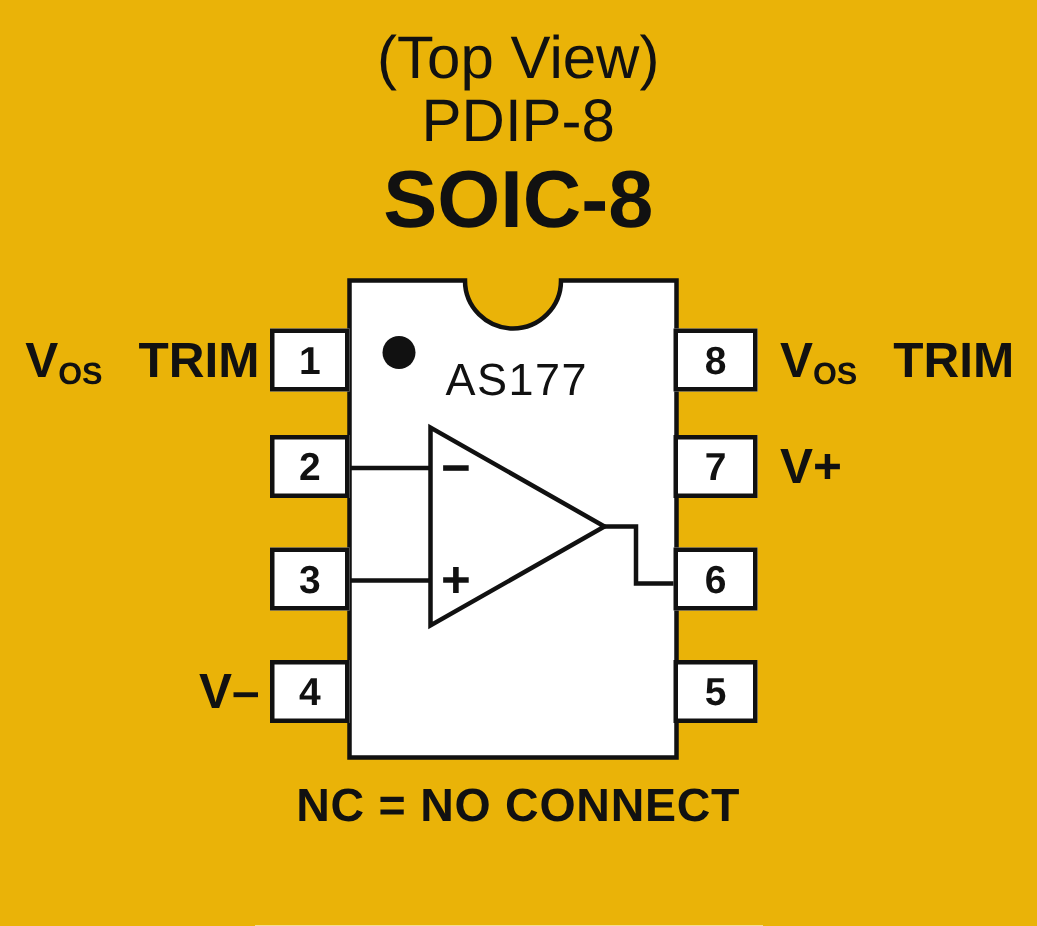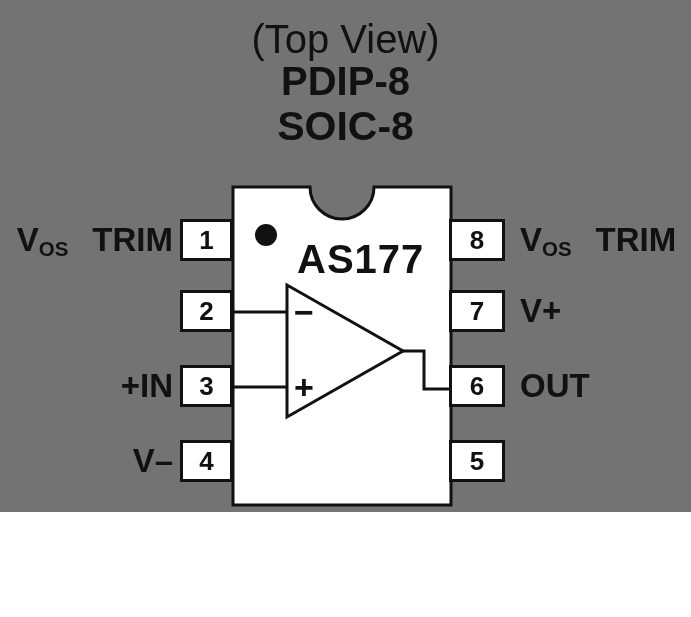--- a/index.html
+++ b/index.html
@@ -1,35 +1,35 @@
 <!DOCTYPE html>
 <html><head>
 <meta charset="utf-8">
 <style>
   html, body { margin: 0; padding: 0; background: #ffffff; }
   .canvas {
     position: relative;
     width: 691px;
-    height: 512px;
-    background: #737373;
+    height: 617px;
+    background: #eab308;
     color: #111111;
     font-family: "Liberation Sans", sans-serif;
     overflow: hidden;
   }
   .title-line {
     position: absolute;
     left: 0;
     width: 100%;
     text-align: center;
     white-space: nowrap;
     line-height: 1.1;
   }
   .t1 { top: 17px;  font-size: 40px; font-weight: 400; }
-  .t2 { top: 59px;  font-size: 40px; font-weight: 700; }
-  .t3 { top: 104px; font-size: 41px; font-weight: 700; }
+  .t2 { top: 59px;  font-size: 40px; font-weight: 400; }
+  .t3 { top: 104px; font-size: 54px; font-weight: 700; }
 
   svg.draw { position: absolute; left: 0; top: 0; }
 
   .pinbox {
     position: absolute;
     box-sizing: border-box;
     height: 42px;
     border: 3px solid #111111;
     background: #ffffff;
     display: flex;
@@ -52,22 +52,22 @@
   .plabel.lleft  { right: 518px; text-align: right; }
   .plabel.lright { left: 520px;  text-align: left; }
 
   .subsc { font-size: 0.62em; position: relative; top: 0.22em; margin-top: 42px; }
   .rest  { margin-left: 24px; }
 
   .chipname {
     position: absolute;
     left: 297px;
     top: 237px;
-    font-size: 40px;
-    font-weight: 700;
+    font-size: 30px;
+    font-weight: 400;
     letter-spacing: 1px;
     white-space: nowrap;
   }
   .opsym {
     position: absolute;
     width: 30px;
     height: 42px;
     display: flex;
     align-items: center;
     justify-content: center;
@@ -132,23 +132,22 @@
   <div class="pinbox pright" style="top:365px">
     <span>6</span>
   </div>
   <div class="pinbox pright" style="top:440px">
     <span>5</span>
   </div>
 
   <div class="plabel lleft" style="top:219px">
     <span>V</span><span class="subsc">OS</span><span class="rest">TRIM</span>
   </div>
-  <div class="plabel lleft" style="top:365px">+IN</div>
   <div class="plabel lleft" style="top:440px">V–</div>
 
   <div class="plabel lright" style="top:219px">
     <span>V</span><span class="subsc">OS</span><span class="rest">TRIM</span>
   </div>
   <div class="plabel lright" style="top:290px">V+</div>
-  <div class="plabel lright" style="top:365px">OUT</div>
 
+  <div class="footer-note">NC = NO CONNECT</div>
 
 </div>
 
 </body></html>

